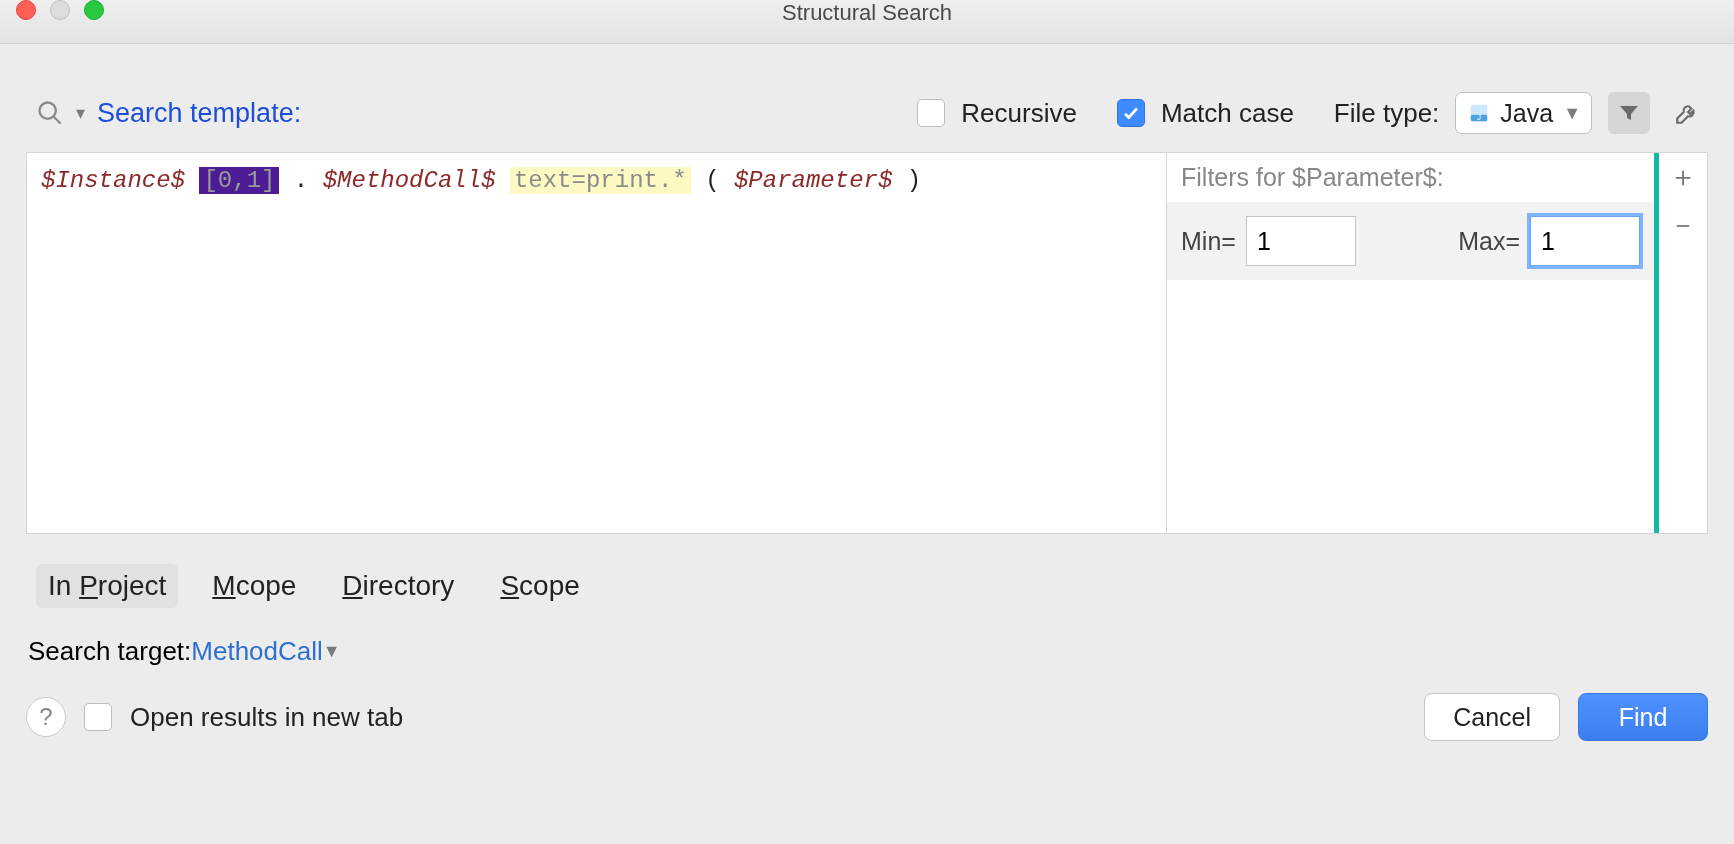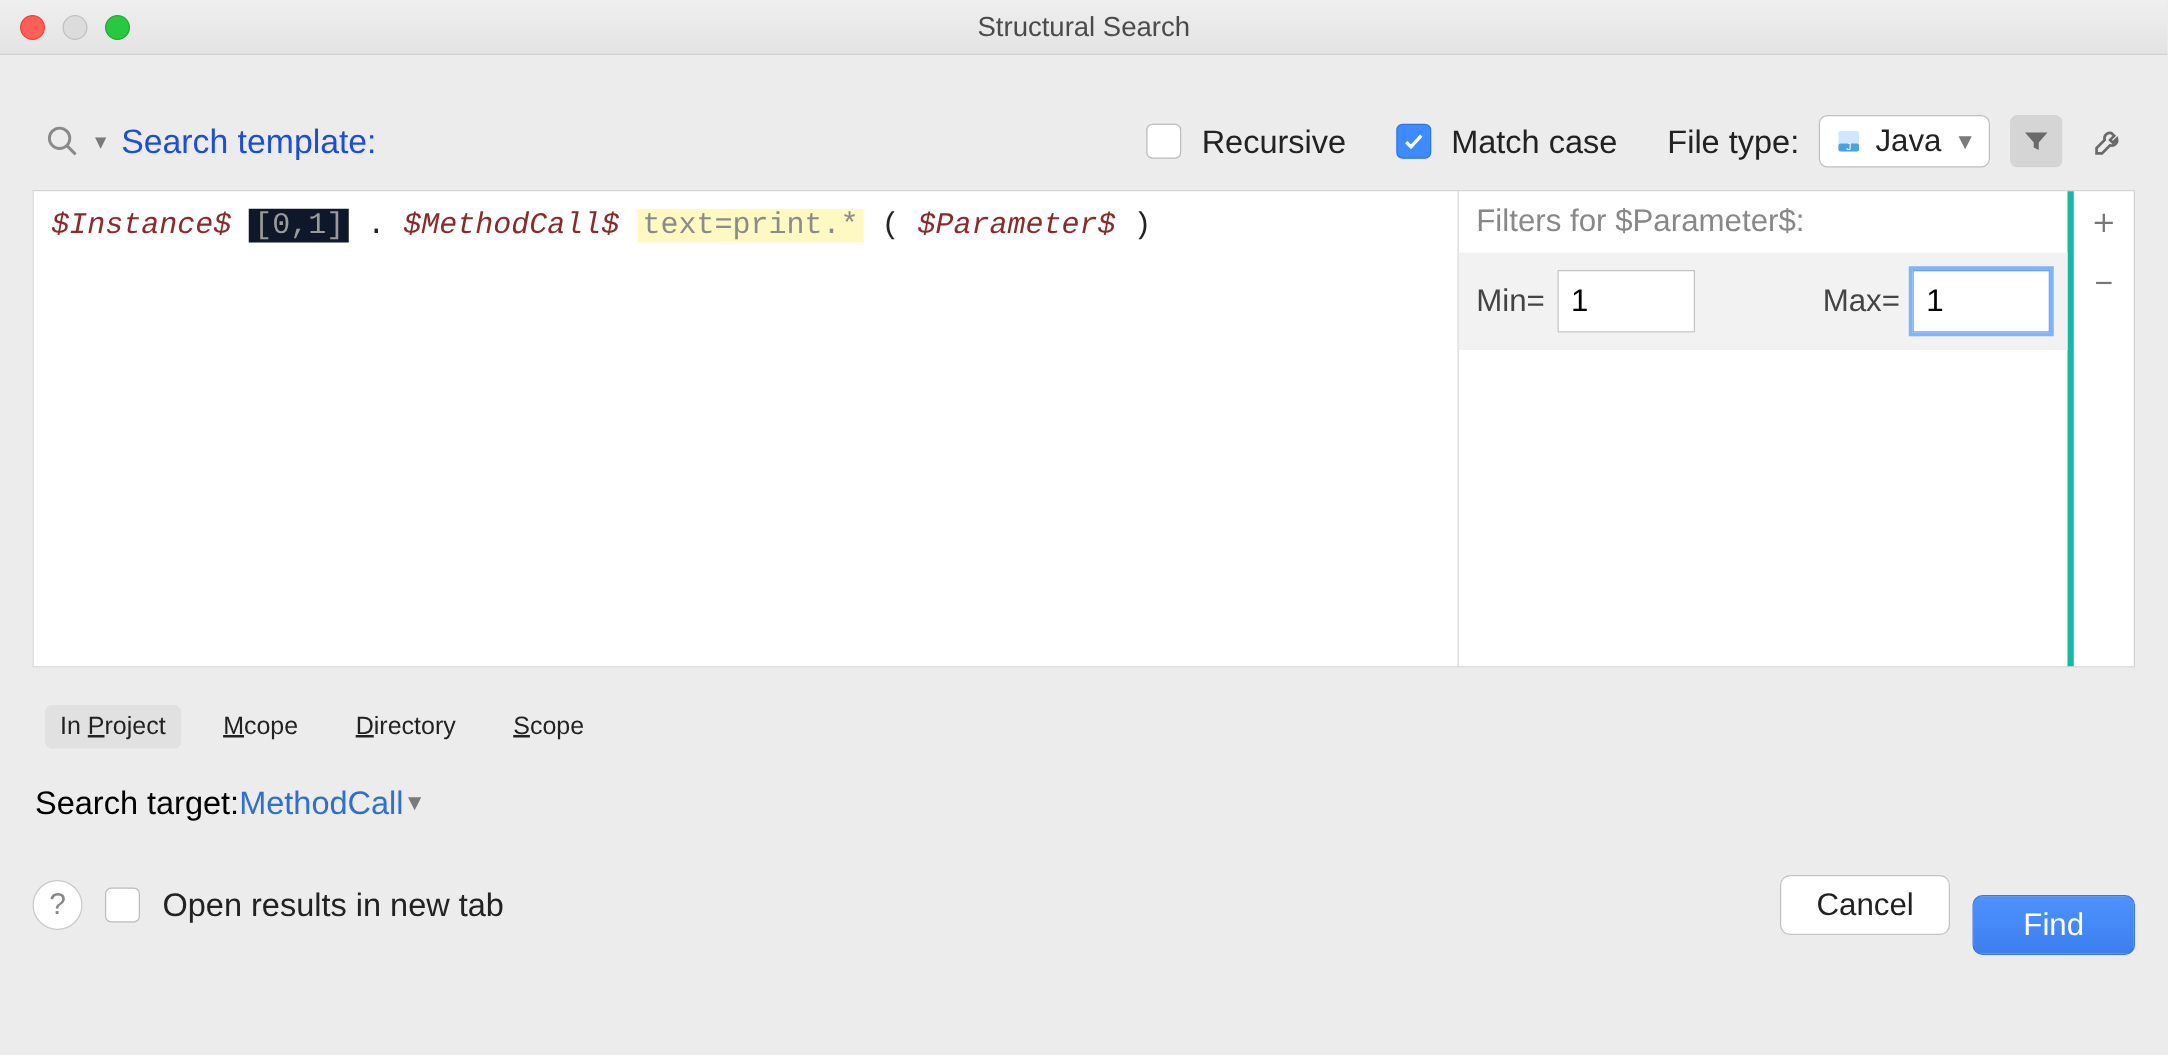--- a/index.html
+++ b/index.html
@@ -8,21 +8,20 @@
     background: #ececec;
     width: 1734px;
     height: 844px;
     overflow: hidden;
   }
   .titlebar {
     height: 44px;
     background: linear-gradient(#efefef,#e3e3e3);
     border-bottom: 1px solid #d0d0d0;
     display: flex;
-    align-items: center;
     position: relative;
   }
   .traffic { display: flex; gap: 14px; margin-left: 16px; }
   .tl { width: 20px; height: 20px; border-radius: 50%; }
   .tl.red { background: #ff5f57; border: 1px solid #e8433c; }
   .tl.gray { background: #dcdcdc; border: 1px solid #c0c0c0; }
   .tl.green { background: #28c940; border: 1px solid #1dac2e; }
   .win-title {
     position: absolute; left: 0; right: 0; text-align: center;
     font-size: 22px; color: #4a4a4a;
@@ -64,21 +63,21 @@
     display: flex; border: 1px solid #d5d5d5; background: #fff;
     height: 382px; margin: 2px 0 0 0;
   }
   .editor {
     flex: 1; padding: 14px 14px;
     font-family: "Menlo", "Courier New", monospace;
     font-size: 24px; color: #222; font-style: italic;
     border-right: 1px solid #d5d5d5;
   }
   .var { color: #8c2a2a; font-style: italic; }
-  .const { color: #9a9a9a; background: #0f172a; padding: 0 4px; font-style: normal; }
+  .const { color: #9a9a9a; background: #4c1d95; padding: 0 4px; font-style: normal; }
   .ann { color: #8b8b8b; background: #fef9c3; padding: 0 4px; font-style: normal; }
   .pun { color: #222; font-style: normal; }
   .filters {
     width: 492px; display: flex; flex-direction: column;
     border-right: 5px solid #14b8a6;
   }
   .filters-head {
     color: #888; font-size: 25px; padding: 10px 14px;
   }
   .filter-row {
@@ -90,21 +89,21 @@
     border: 1px solid #c4c4c4; background: #fff;
   }
   .fld-input.focus { outline: 3px solid #7db3ff; border-color: #6aa4f4; }
   .side-btns { width: 48px; display: flex; flex-direction: column; }
   .side-btn {
     height: 48px; display: flex; align-items: center; justify-content: center;
     color: #777; font-size: 28px; border-bottom: 0px solid #e0e0e0;
   }
   .tabs { display: flex; gap: 22px; margin: 30px 0 0 10px; }
   .tab {
-    font-size: 20px; padding: 6px 12px; border-radius: 6px; color: #222;
+    font-size: 28px; padding: 6px 12px; border-radius: 6px; color: #222;
   }
   .tab.active { background: #e1e1e1; }
   .tab .u { text-decoration: underline; }
   .target-row { display: flex; align-items: center; gap: 0; margin: 28px 0 0 2px; font-size: 26px; }
   .target-val { color: #2f6fd0; }
   .bottom {
     display: flex; align-items: center; margin-top: 26px; gap: 18px;
   }
   .help {
     width: 40px; height: 40px; border-radius: 50%; border: 1px solid #cacaca;
@@ -113,21 +112,20 @@
   }
   .spacer { flex: 1; }
   .btn {
     height: 48px; padding: 0 28px; font-size: 25px; border-radius: 8px;
     border: 1px solid #c3c3c3; background: #fff; color: #222;
     display: inline-flex; align-items: center; justify-content: center;
   }
   .btn.primary {
     background: linear-gradient(#4d92ff,#3d7eee); color: #fff; border-color: #3a77e0;
     min-width: 130px;
-    margin-top: 32px;
   }
 </style>
 </head>
 <body>
 
 <div class="titlebar">
   <div class="traffic">
     <div class="tl red"></div>
     <div class="tl gray"></div>
     <div class="tl green"></div>

